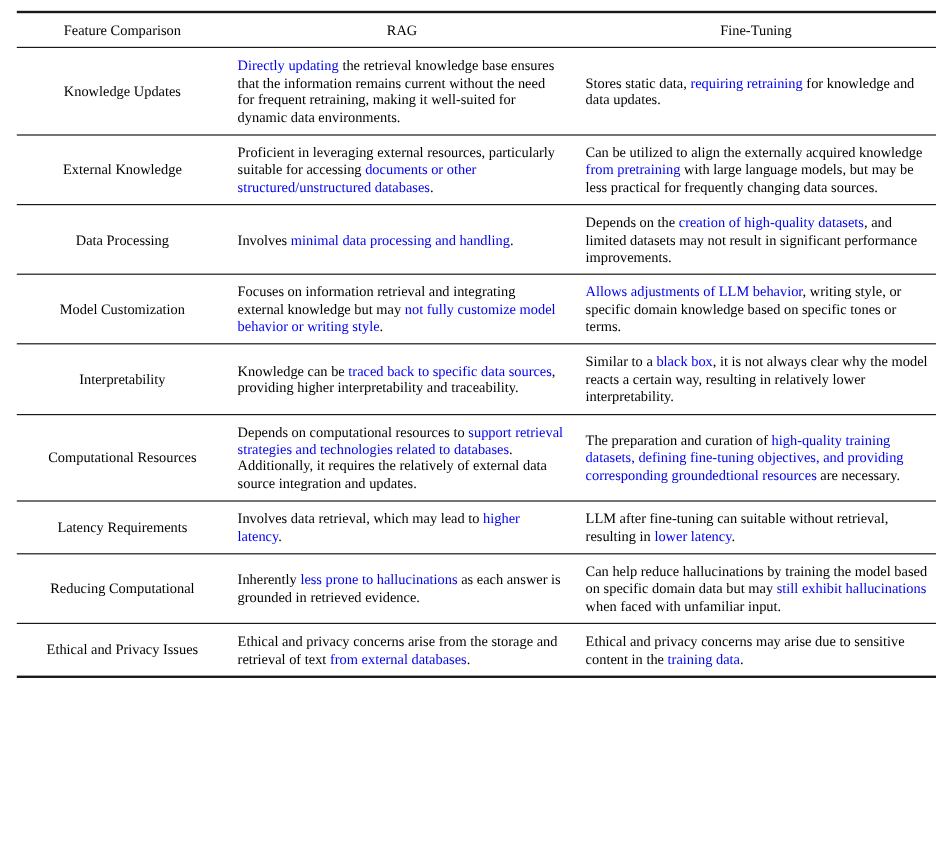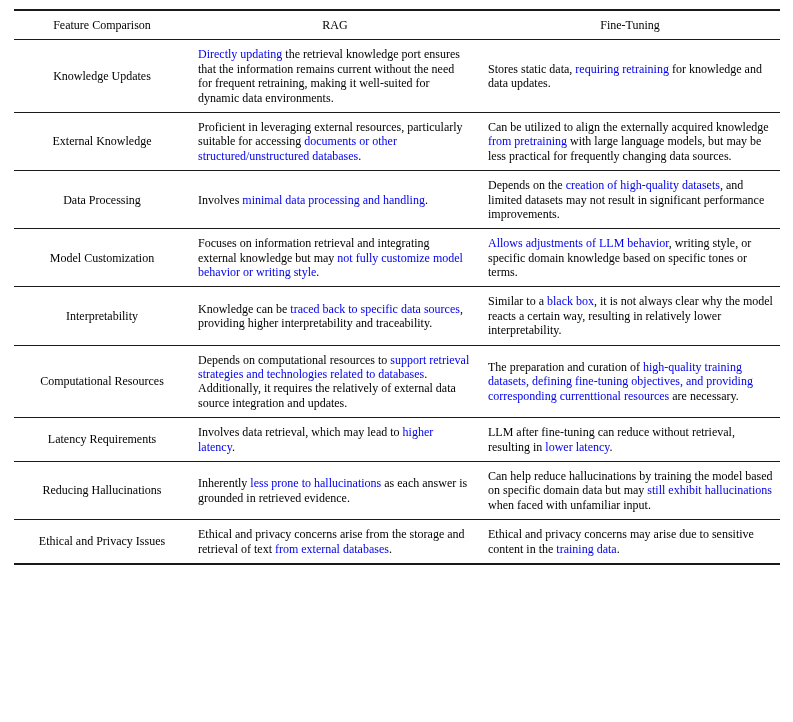--- a/index.html
+++ b/index.html
@@ -78,21 +78,21 @@
   <thead>
     <tr>
       <th>Feature Comparison</th>
       <th>RAG</th>
       <th>Fine-Tuning</th>
     </tr>
   </thead>
   <tbody id="table-body">
   <tr>
     <td class="feature">Knowledge Updates</td>
-    <td class="rag"><span class="link">Directly updating</span><span class=""> the retrieval knowledge port ensures that the information remains current without the need for frequent retrain­ing, making it well-suited for dynamic data environments.</span></td>
+    <td class="rag"><span class="link">Directly updating</span><span class=""> the retrieval knowledge base ensures that the information remains current without the need for frequent retrain­ing, making it well-suited for dynamic data environments.</span></td>
     <td class="ft"><span class="">Stores static data, </span><span class="link">requiring retraining</span><span class=""> for knowledge and data updates.</span></td>
   </tr>
 
   <tr>
     <td class="feature">External Knowledge</td>
     <td class="rag"><span class="">Proficient in leveraging external resources, particularly suitable for accessing </span><span class="link">documents or other structured/unstructured databases</span><span class="">.</span></td>
     <td class="ft"><span class="">Can be utilized to align the externally ac­quired knowledge </span><span class="link">from pretraining</span><span class=""> with large language models, but may be less practical for frequently changing data sources.</span></td>
   </tr>
 
   <tr>
@@ -109,31 +109,31 @@
 
   <tr>
     <td class="feature">Interpretability</td>
     <td class="rag"><span class="">Knowledge can be </span><span class="link">traced back to specific data sources</span><span class="">, providing higher interpretability and traceability.</span></td>
     <td class="ft"><span class="">Similar to a </span><span class="link">black box</span><span class="">, it is not always clear why the model reacts a certain way, resulting in relatively lower interpretability.</span></td>
   </tr>
 
   <tr>
     <td class="feature">Computational Resources</td>
     <td class="rag"><span class="">Depends on computational resources to </span><span class="link">sup­port retrieval strategies and technologies re­lated to databases</span><span class="">. Additionally, it requires the relatively of external data source inte­gration and updates.</span></td>
-    <td class="ft"><span class="">The preparation and curation of </span><span class="link">high-quality training datasets, defining fine-tuning objec­tives, and providing corresponding current­tional resources</span><span class=""> are necessary.</span></td>
+    <td class="ft"><span class="">The preparation and curation of </span><span class="link">high-quality training datasets, defining fine-tuning objec­tives, and providing corresponding grounded­tional resources</span><span class=""> are necessary.</span></td>
   </tr>
 
   <tr>
     <td class="feature">Latency Requirements</td>
     <td class="rag"><span class="">Involves data retrieval, which may lead to </span><span class="link">higher latency</span><span class="">.</span></td>
-    <td class="ft"><span class="">LLM after fine-tuning can reduce without retrieval, resulting in </span><span class="link">lower latency</span><span class="">.</span></td>
+    <td class="ft"><span class="">LLM after fine-tuning can suitable without retrieval, resulting in </span><span class="link">lower latency</span><span class="">.</span></td>
   </tr>
 
   <tr>
-    <td class="feature">Reducing Hallucinations</td>
+    <td class="feature">Reducing Computational</td>
     <td class="rag"><span class="">Inherently </span><span class="link">less prone to hallucinations</span><span class=""> as each answer is grounded in retrieved evi­dence.</span></td>
     <td class="ft"><span class="">Can help reduce hallucinations by training the model based on specific domain data but may </span><span class="link">still exhibit hallucinations</span><span class=""> when faced with unfamiliar input.</span></td>
   </tr>
 
   <tr>
     <td class="feature">Ethical and Privacy Issues</td>
     <td class="rag"><span class="">Ethical and privacy concerns arise from the storage and retrieval of text </span><span class="link">from external databases</span><span class="">.</span></td>
     <td class="ft"><span class="">Ethical and privacy concerns may arise due to sensitive content in the </span><span class="link">training data</span><span class="">.</span></td>
   </tr>
 </tbody>

